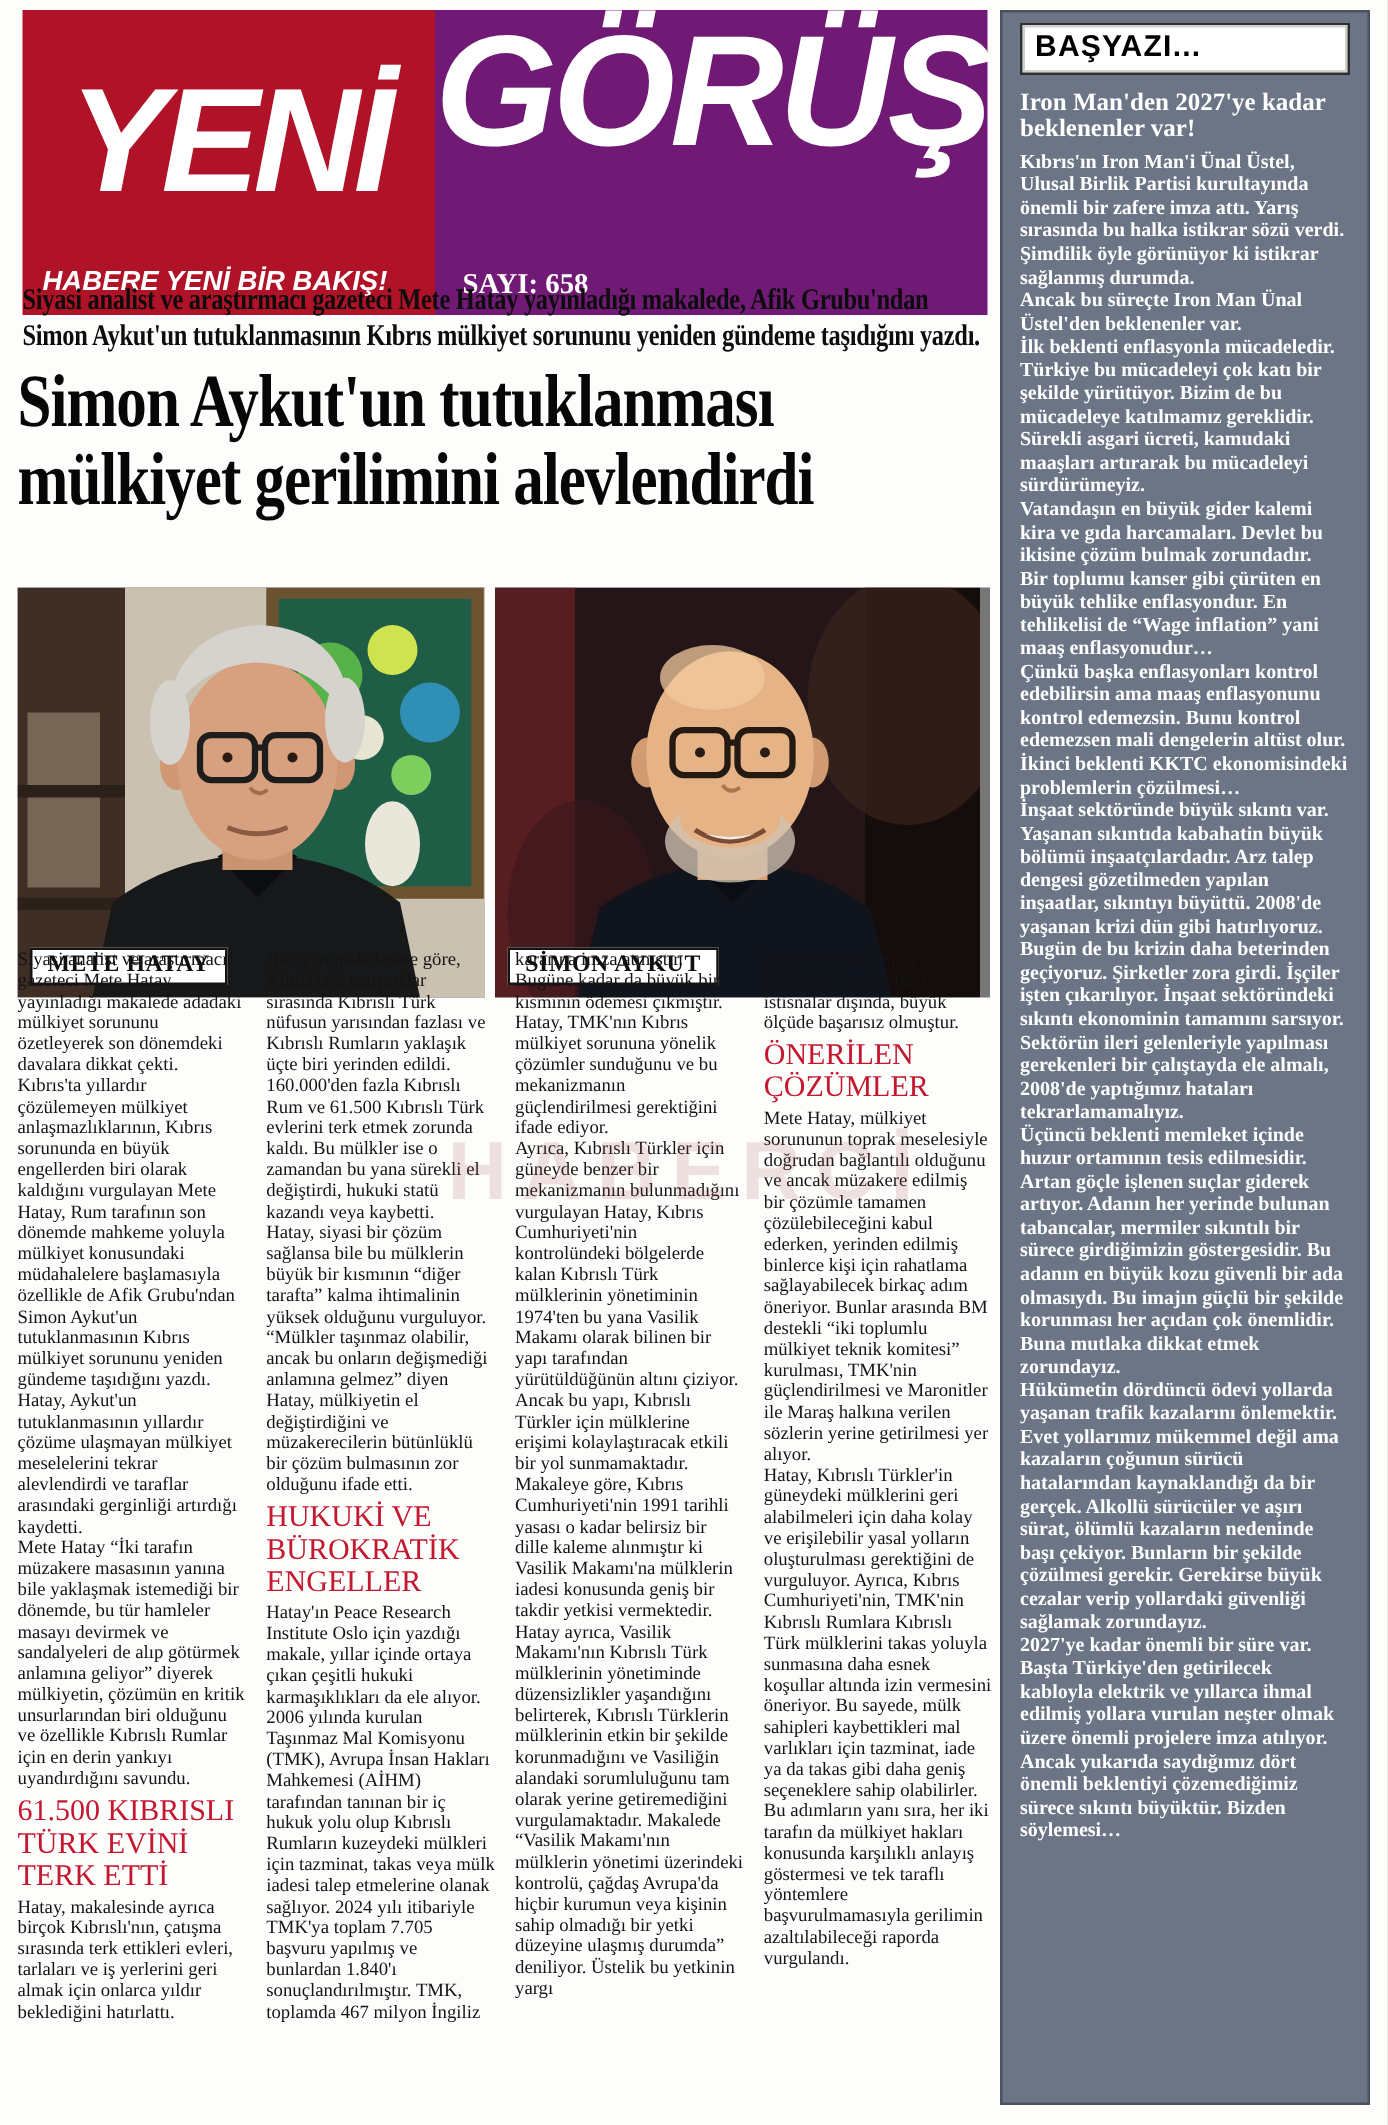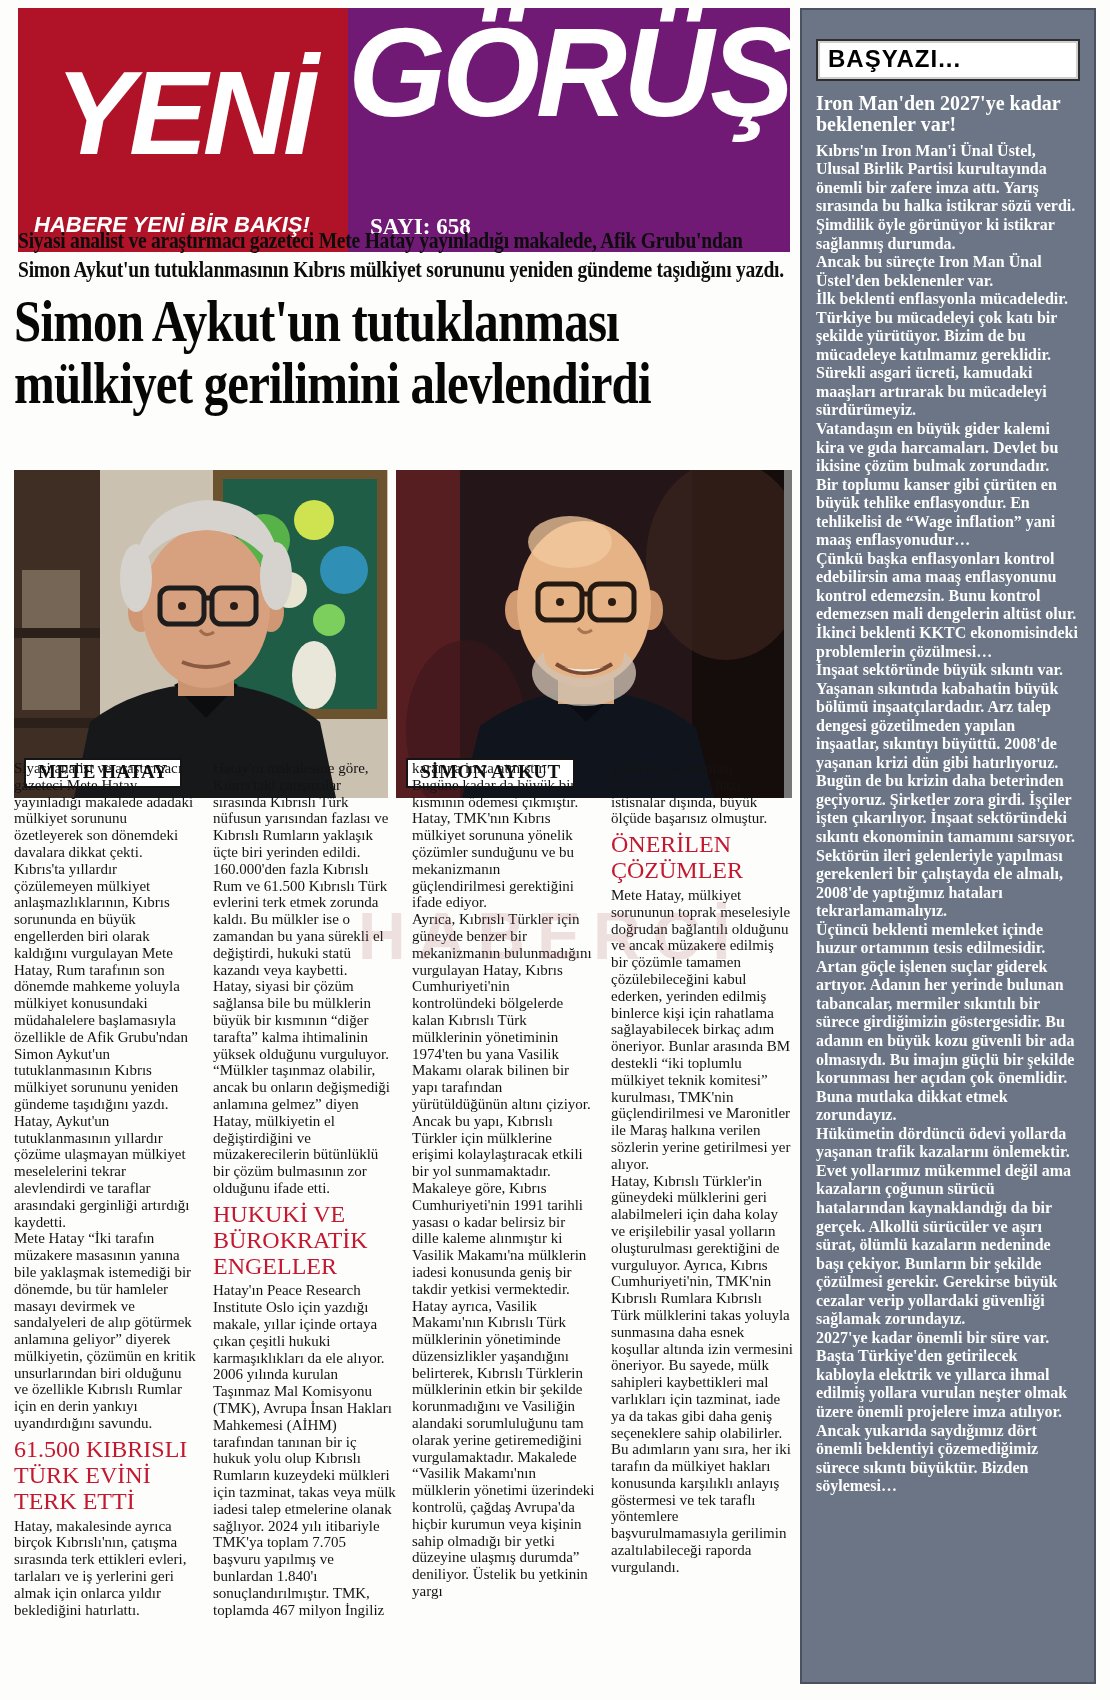--- a/index.html
+++ b/index.html
@@ -41,21 +41,21 @@
   
   .columns{position:absolute;left:14px;top:760px;width:780px;height:858px;
            display:flex;gap:16px;overflow:hidden;}
   .col{flex:1;overflow:hidden;font-size:15px;line-height:1.12;color:#141414;}
   .col p{margin:0;}
   .subhead{color:#c41830;font-size:24px;line-height:1.08;font-weight:400;margin:5px 0 3px;}
 
   
   .sidebar{position:absolute;left:800px;top:8px;width:296px;height:1676px;
            background:#6b7585;border:2px solid #49525e;box-sizing:border-box;
-           padding:29px 14px;color:#fff;overflow:hidden;}
+           padding:8px 14px;color:#fff;overflow:hidden;}
   .sidebar-header{background:#fff;color:#000;border:2px solid #2f2f2f;
                   font-family:"Liberation Sans",sans-serif;font-weight:700;font-size:24px;
                   padding:4px 10px 6px;letter-spacing:1px;box-shadow:0 0 0 2px #cfcfcf inset;}
   .sidebar-title{font-size:20px;line-height:1.07;font-weight:700;margin:12px 0 6px;font-family:Liberation Serif, serif;}
   .sidebar-body{font-size:16px;line-height:1.16;}
   .sidebar-body p{margin:0;font-weight:bold;}
 
   
   .watermark{position:absolute;left:358px;top:898px;z-index:5;pointer-events:none;
              font-family:"Liberation Sans",sans-serif;font-weight:700;font-size:66px;

